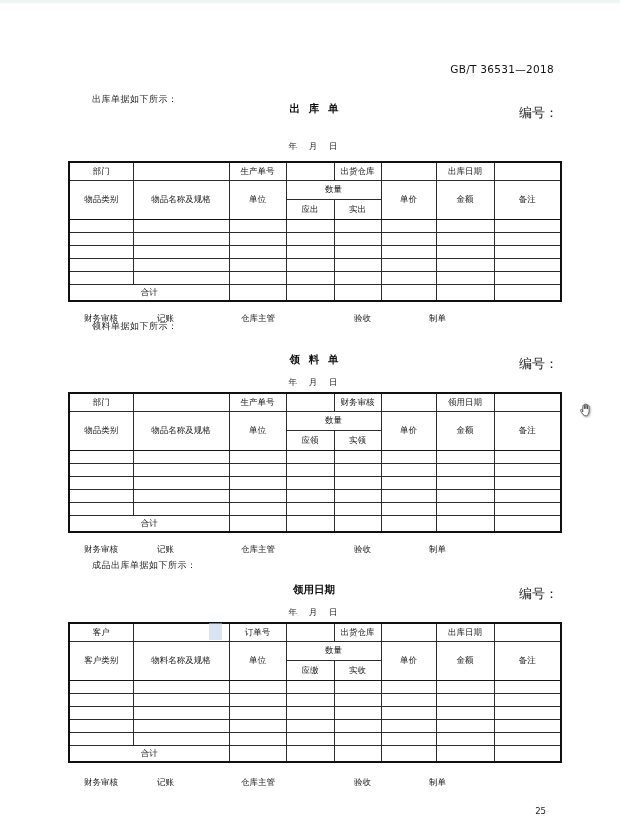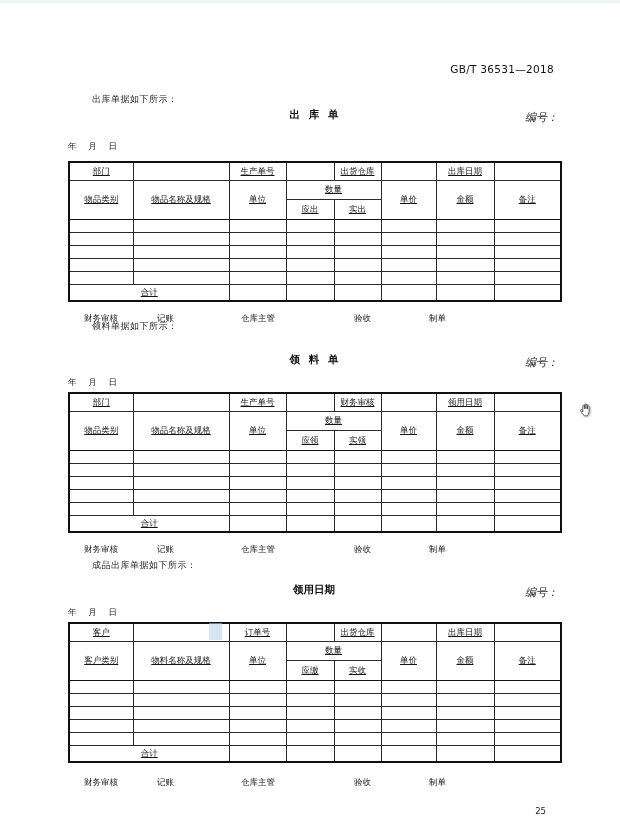--- a/index.html
+++ b/index.html
@@ -7,26 +7,26 @@
     position:relative;width:620px;height:826px;background:#ffffff;
     font-family:"DejaVu Sans","Liberation Sans",sans-serif;color:#1c1c1c;
     overflow:hidden;
   }
   .top-edge{position:absolute;top:0;left:0;width:620px;height:3px;background:#edf4f1;}
   .gbt{position:absolute;top:63px;right:66px;font-weight:normal;font-size:10.5px;letter-spacing:.3px;color:#111;}
   .intro{position:absolute;left:92px;font-size:9px;letter-spacing:.5px;color:#1b1b1b;}
   .title-row{position:absolute;left:68px;width:492px;height:14px;}
   .form-title{position:absolute;left:50%;transform:translateX(-50%);font-weight:bold;font-size:10.5px;color:#0f0f0f;white-space:nowrap;}
   .spaced{word-spacing:5px;}
-  .number-label{position:absolute;right:2px;top:2px;font-size:11px;color:#1b1b1b;font-style:italic;}
-  .date-row{position:absolute;left:68px;width:492px;text-align:left;font-size:8.5px;color:#1b1b1b;}
+  .number-label{position:absolute;right:2px;top:2px;font-size:13px;color:#1b1b1b;}
+  .date-row{position:absolute;left:68px;width:492px;text-align:center;font-size:8.5px;color:#1b1b1b;}
   .date-label{word-spacing:9px;padding-right:2px;}
   .form-table{
     position:absolute;left:68px;width:492px;border-collapse:collapse;table-layout:fixed;
-    font-size:8.5px;color:#161616;border:2px solid #101010;text-decoration:underline;
+    font-size:8.5px;color:#161616;border:2px solid #101010;
   }
   .form-table td{border:1px solid #2b2b2b;text-align:center;vertical-align:middle;padding:0;overflow:hidden;white-space:nowrap;}
   .row-info td{height:17px;}
   .row-qtyhead td{height:18px;margin-top:8px;}
   .row-qtysub td{height:19px;}
   .row-data td{height:12px;}
   .row-total td{height:15px;border-top:1.6px solid #141414;}
   .hb{border-bottom:1.6px solid #141414 !important;}
   .signatures{position:absolute;left:84px;width:492px;height:12px;font-size:8.5px;color:#1b1b1b;}
   .sig{position:absolute;top:0;white-space:nowrap;}
@@ -37,21 +37,21 @@
 </head>
 <body>
 
 <div class="page">
   <div class="top-edge"></div>
 
   <div class="gbt">GB/T 36531—2018</div>
 
   <div>
     <div class="intro" style="top:93px">出库单据如下所示：</div>
-    <div class="title-row" style="top:108px">
+    <div class="title-row" style="top:102px">
       <span class="form-title spaced">出 库 单</span>
       <span class="number-label">编号：</span>
     </div>
     <div class="date-row" style="top:141px">
       <span class="date-label">年 月 日</span>
     </div>
     <table class="form-table" style="top:161px">
       <colgroup>
         <col style="width:64px">
           <col style="width:96px">

